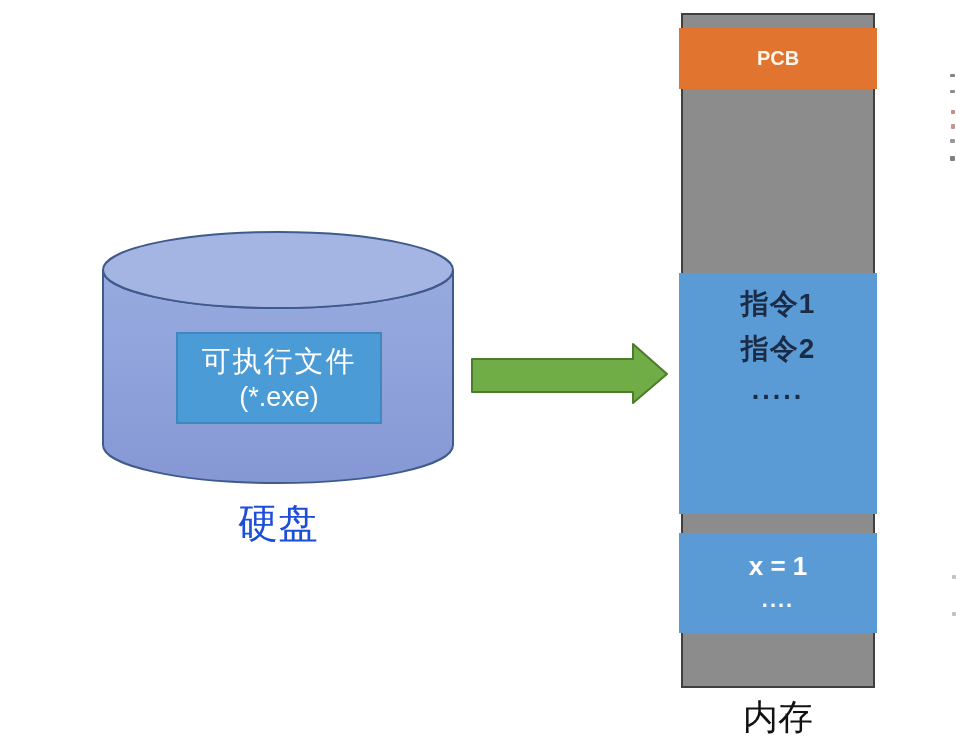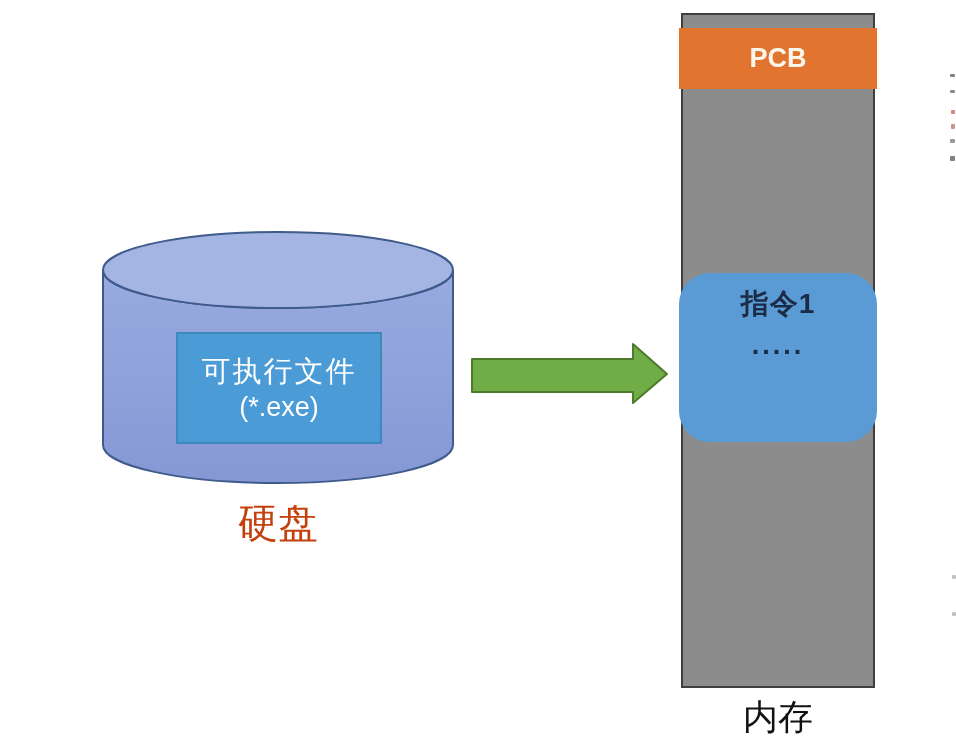--- a/index.html
+++ b/index.html
@@ -3,47 +3,47 @@
 <meta charset="utf-8">
 <style>
   html,body{margin:0;padding:0;background:#ffffff;}
   .canvas{
     position:relative;width:956px;height:738px;background:#ffffff;
     overflow:hidden;font-family:"Liberation Sans",sans-serif;
   }
   
   .disk-svg{position:absolute;left:100px;top:228px;width:356px;height:260px;}
   .file-box{
-    position:absolute;left:176px;top:332px;width:206px;height:112px;
+    position:absolute;left:176px;top:332px;width:206px;height:92px;
     background:#4B9BD7;border:2px solid #3E88BE;box-sizing:border-box;
     display:flex;flex-direction:column;justify-content:center;align-items:center;
     color:#ffffff;text-align:center;
   }
   .file-line1{font-size:29px;font-weight:500;line-height:37px;letter-spacing:2px;}
   .file-line2{font-size:27px;font-weight:400;line-height:34px;}
   .disk-label{
     position:absolute;left:103px;top:496px;width:350px;text-align:center;
-    font-family:"Liberation Serif",serif;font-size:40px;color:#c2410c;
+    font-family:"Liberation Serif",serif;font-size:40px;color:#1d4ed8;
   }
   
   .arrow-svg{position:absolute;left:470px;top:342px;width:200px;height:64px;}
   
   .mem-col{
     position:absolute;left:681px;top:13px;width:194px;height:675px;
     background:#8C8C8C;border:2px solid #3F3F3F;box-sizing:border-box;
   }
   .seg{position:absolute;left:679px;width:198px;box-sizing:border-box;}
   .seg-pcb{
     top:28px;height:61px;background:#E1752F;
     display:flex;align-items:center;justify-content:center;
-    color:#FDF6EC;font-size:27px;font-weight:700;
+    color:#FDF6EC;font-size:20px;font-weight:700;
   }
   .seg-code{
-    top:273px;height:169px;background:#5B9BD5;
-    color:#1B2B45;text-align:center;padding-top:8px;border-radius:31px;
+    top:273px;height:241px;background:#5B9BD5;
+    color:#1B2B45;text-align:center;padding-top:8px;
   }
   .code-line{font-size:28px;font-weight:700;line-height:45px;letter-spacing:1px;}
   .code-dots{font-size:27px;font-weight:900;line-height:38px;letter-spacing:3px;}
   .seg-data{
     top:533px;height:100px;background:#5B9BD5;
     color:#ffffff;text-align:center;padding-top:14px;
   }
   .data-line{font-size:26px;font-weight:700;line-height:38px;}
   .data-dots{font-size:22px;font-weight:900;line-height:30px;letter-spacing:2px;}
   .mem-label{
@@ -81,23 +81,28 @@
   </svg>
 
   <div class="mem-col"></div>
 
   <div class="seg seg-pcb">
     <span>PCB</span>
   </div>
 
   <div class="seg seg-code">
     <div class="code-line">指令1</div>
+    <div class="code-line">指令2</div>
     <div class="code-dots">.....</div>
   </div>
 
+  <div class="seg seg-data">
+    <div class="data-line">x = 1</div>
+    <div class="data-dots">....</div>
+  </div>
 
   <div class="mem-label">内存</div>
 
   <div>
     <span class="fragment" style="left:950px;top:74px;width:5px;height:3px;background:#5a5a5a;opacity:.75;"></span>
     <span class="fragment" style="left:950px;top:90px;width:5px;height:3px;background:#666666;opacity:.75;"></span>
     <span class="fragment" style="left:951px;top:110px;width:4px;height:4px;background:#b05a4a;opacity:.7;"></span>
     <span class="fragment" style="left:951px;top:124px;width:4px;height:5px;background:#b06a55;opacity:.7;"></span>
     <span class="fragment" style="left:950px;top:139px;width:5px;height:4px;background:#777777;opacity:.75;"></span>
     <span class="fragment" style="left:950px;top:156px;width:5px;height:5px;background:#555555;opacity:.75;"></span>

